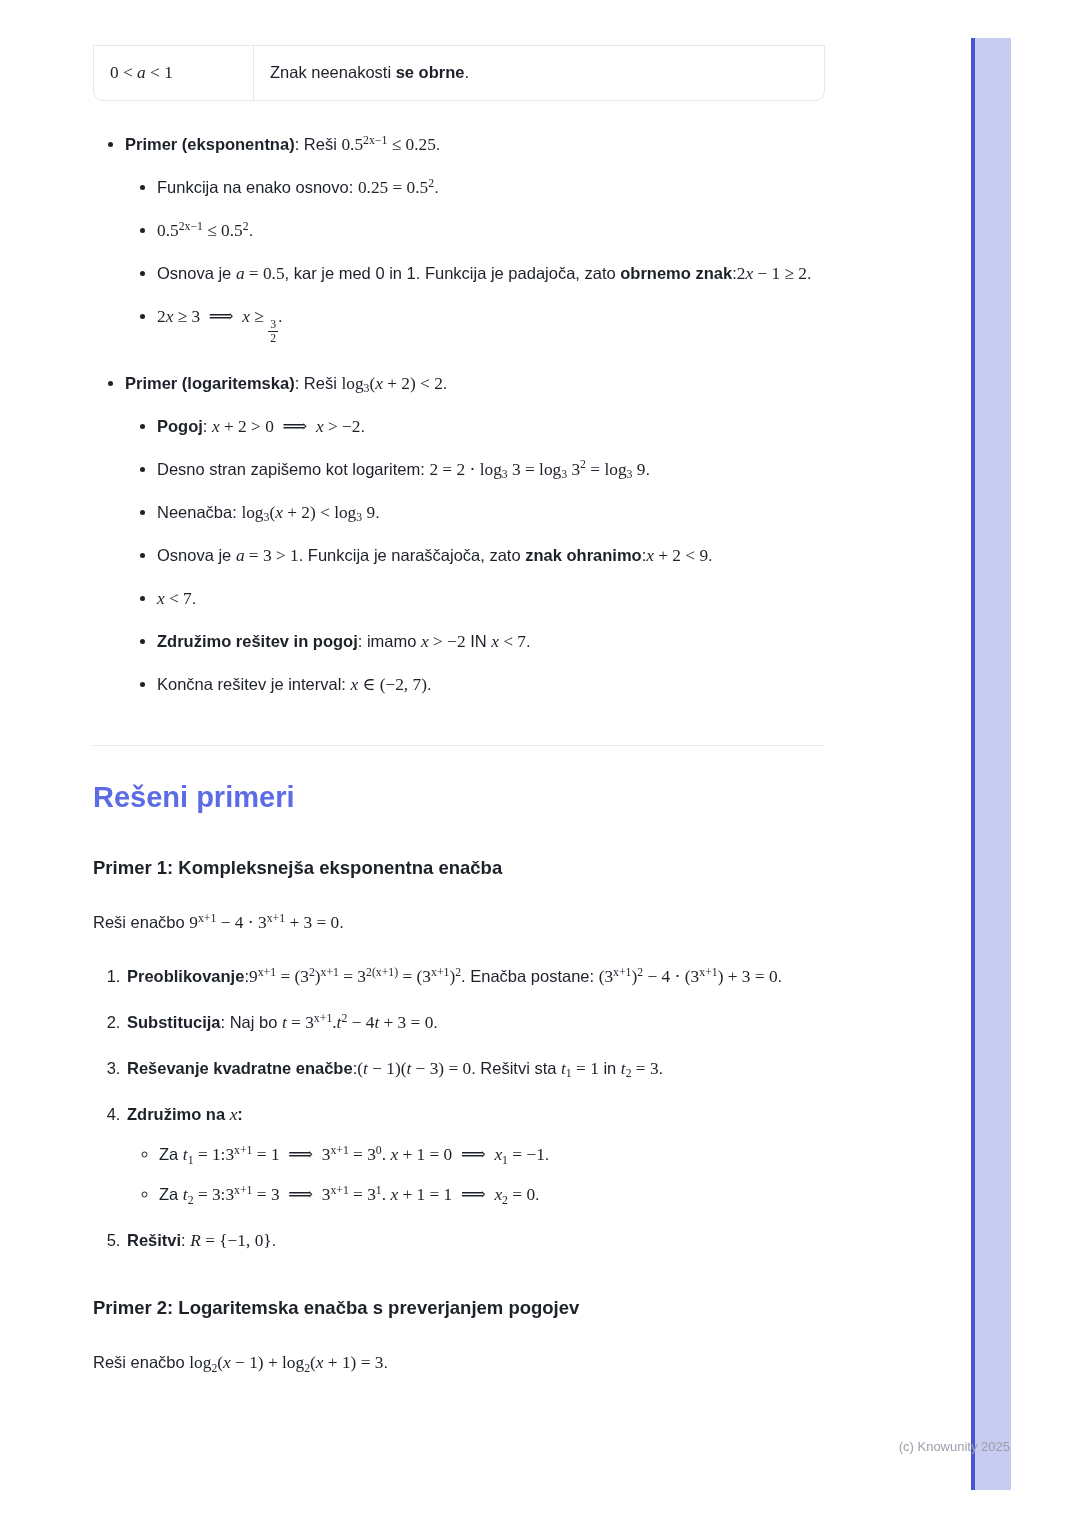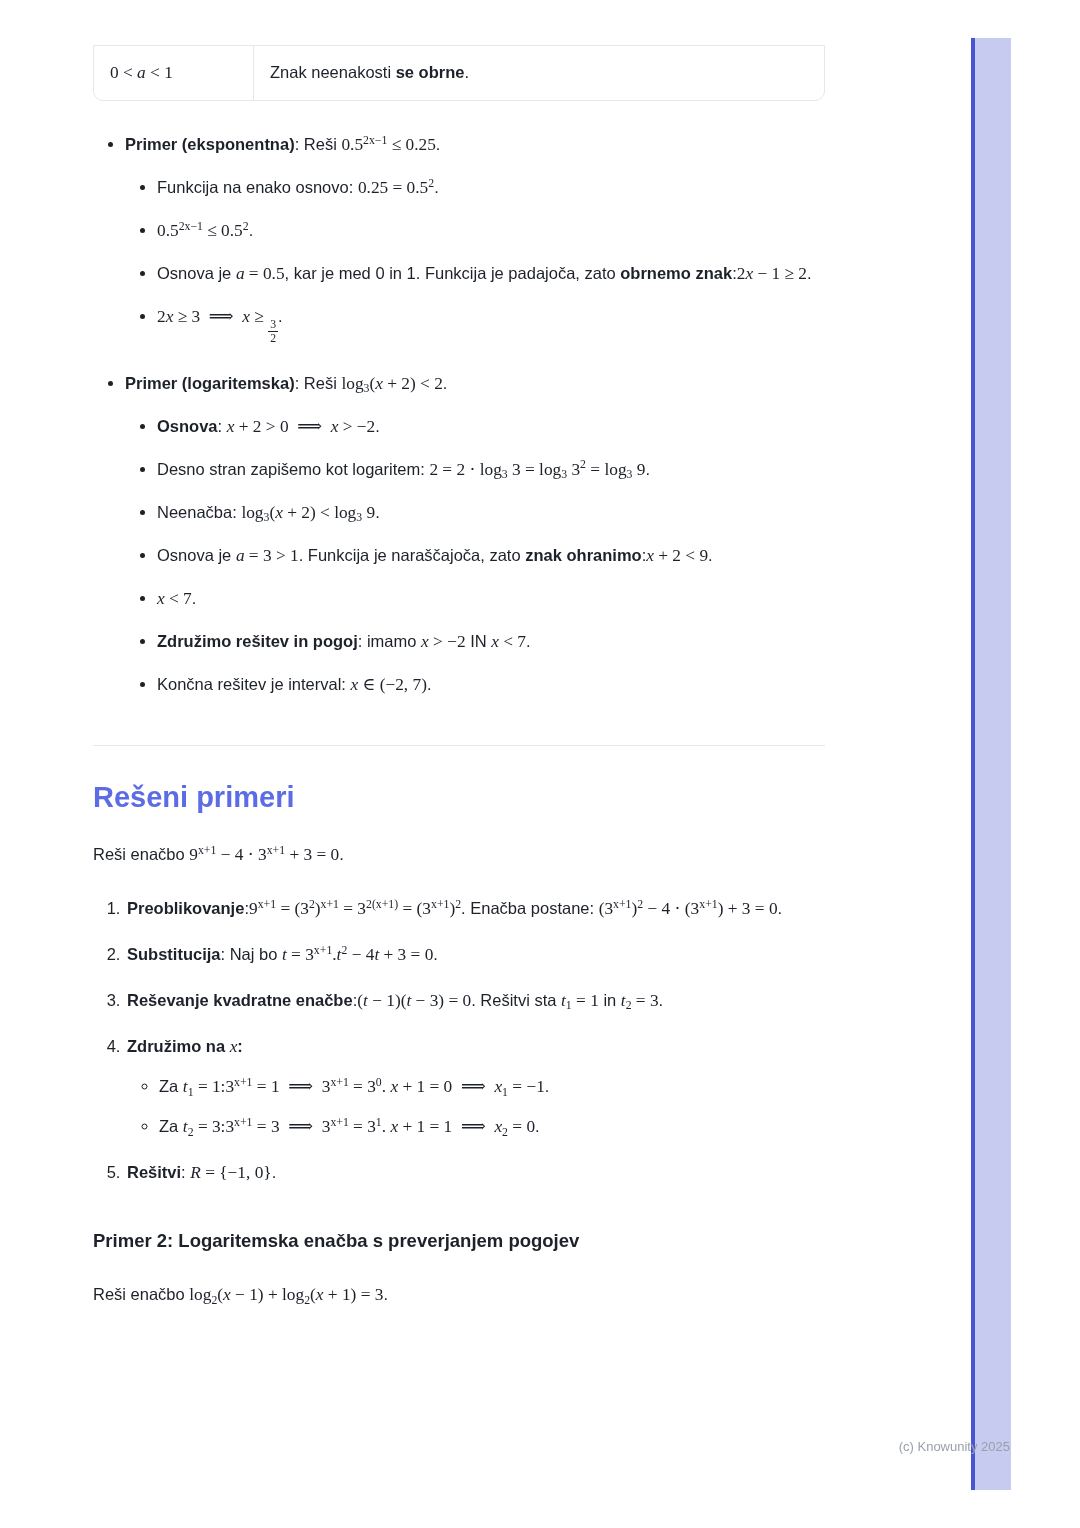--- a/index.html
+++ b/index.html
@@ -73,31 +73,32 @@
       <li><span class="b">Primer (eksponentna)</span><span>: Reši </span><span class="math">0.5<sup>2x−1</sup></span><span class="math"> ≤ 0.25</span><span>.</span><ul>
           <li><span>Funkcija na enako osnovo: </span><span class="math">0.25 = 0.5<sup>2</sup></span><span>.</span></li>
           <li><span class="math">0.5<sup>2x−1</sup></span><span class="math"> ≤ 0.5<sup>2</sup></span><span>.</span></li>
           <li><span>Osnova je </span><span class="math i">a</span><span class="math"> = 0.5</span><span>, kar je med 0 in 1. Funkcija je padajoča, zato </span><span class="b">obrnemo znak</span><span>:</span><span class="math">2</span><span class="math i">x</span><span class="math"> − 1 ≥ 2</span><span>.</span></li>
           <li><span class="math">2</span><span class="math i">x</span><span class="math"> ≥ 3 ⟹ </span><span class="math i">x</span><span class="math"> ≥ </span><span class="math"><span class="frac">
                 <span class="num">3</span>
                 <span class="den">2</span>
               </span></span><span>.</span></li>
         </ul></li>
       <li><span class="b">Primer (logaritemska)</span><span>: Reši </span><span class="math">log<sub>3</sub></span><span class="math">(</span><span class="math i">x</span><span class="math"> + 2) &lt; 2</span><span>.</span><ul>
-          <li><span class="b">Osnova</span><span>: </span><span class="math i">x</span><span class="math"> + 2 &gt; 0 ⟹ </span><span class="math i">x</span><span class="math"> &gt; −2</span><span>.</span></li>
+          <li><span class="b">Pogoj</span><span>: </span><span class="math i">x</span><span class="math"> + 2 &gt; 0 ⟹ </span><span class="math i">x</span><span class="math"> &gt; −2</span><span>.</span></li>
           <li><span>Desno stran zapišemo kot logaritem: </span><span class="math">2 = 2 ⋅ log<sub>3</sub></span><span class="math"> 3 = log<sub>3</sub></span><span class="math"> 3<sup>2</sup></span><span class="math"> = log<sub>3</sub></span><span class="math"> 9</span><span>.</span></li>
           <li><span>Neenačba: </span><span class="math">log<sub>3</sub></span><span class="math">(</span><span class="math i">x</span><span class="math"> + 2) &lt; log<sub>3</sub></span><span class="math"> 9</span><span>.</span></li>
           <li><span>Osnova je </span><span class="math i">a</span><span class="math"> = 3 &gt; 1</span><span>. Funkcija je naraščajoča, zato </span><span class="b">znak ohranimo</span><span>:</span><span class="math i">x</span><span class="math"> + 2 &lt; 9</span><span>.</span></li>
           <li><span class="math i">x</span><span class="math"> &lt; 7</span><span>.</span></li>
           <li><span class="b">Združimo rešitev in pogoj</span><span>: imamo </span><span class="math i">x</span><span class="math"> &gt; −2</span><span> IN </span><span class="math i">x</span><span class="math"> &lt; 7</span><span>.</span></li>
           <li><span>Končna rešitev je interval: </span><span class="math i">x</span><span class="math"> ∈ (−2, 7)</span><span>.</span></li>
         </ul></li>
     </ul>
     <hr>
     <h2><span>Rešeni primeri</span></h2>
+    <h3><span>Primer 1: Kompleksnejša eksponentna enačba</span></h3>
     <p><span>Reši enačbo </span><span class="math">9<sup>x+1</sup></span><span class="math"> − 4 ⋅ 3<sup>x+1</sup></span><span class="math"> + 3 = 0</span><span>.</span></p>
     <ol>
       <li><span class="b">Preoblikovanje</span><span>:</span><span class="math">9<sup>x+1</sup></span><span class="math"> = (3<sup>2</sup></span><span class="math">)<sup>x+1</sup></span><span class="math"> = 3<sup>2(x+1)</sup></span><span class="math"> = (3<sup>x+1</sup></span><span class="math">)<sup>2</sup></span><span>. Enačba postane: </span><span class="math">(3<sup>x+1</sup></span><span class="math">)<sup>2</sup></span><span class="math"> − 4 ⋅ (3<sup>x+1</sup></span><span class="math">) + 3 = 0</span><span>.</span></li>
       <li><span class="b">Substitucija</span><span>: Naj bo </span><span class="math i">t</span><span class="math"> = 3<sup>x+1</sup></span><span class="math">.</span><span class="math i">t</span><span class="math"><sup>2</sup></span><span class="math"> − 4</span><span class="math i">t</span><span class="math"> + 3 = 0</span><span>.</span></li>
       <li><span class="b">Reševanje kvadratne enačbe</span><span>:</span><span class="math">(</span><span class="math i">t</span><span class="math"> − 1)(</span><span class="math i">t</span><span class="math"> − 3) = 0</span><span>. Rešitvi sta </span><span class="math i">t</span><span class="math"><sub>1</sub></span><span class="math"> = 1</span><span> in </span><span class="math i">t</span><span class="math"><sub>2</sub></span><span class="math"> = 3</span><span>.</span></li>
       <li><span class="b">Združimo na </span><span class="math i">x</span><span class="b">:</span><ul>
           <li><span>Za </span><span class="math i">t</span><span class="math"><sub>1</sub></span><span class="math"> = 1:3<sup>x+1</sup></span><span class="math"> = 1 ⟹ 3<sup>x+1</sup></span><span class="math"> = 3<sup>0</sup></span><span class="math">. </span><span class="math i">x</span><span class="math"> + 1 = 0 ⟹ </span><span class="math i">x</span><span class="math"><sub>1</sub></span><span class="math"> = −1</span><span>.</span></li>
           <li><span>Za </span><span class="math i">t</span><span class="math"><sub>2</sub></span><span class="math"> = 3:3<sup>x+1</sup></span><span class="math"> = 3 ⟹ 3<sup>x+1</sup></span><span class="math"> = 3<sup>1</sup></span><span class="math">. </span><span class="math i">x</span><span class="math"> + 1 = 1 ⟹ </span><span class="math i">x</span><span class="math"><sub>2</sub></span><span class="math"> = 0</span><span>.</span></li>
         </ul></li>
       <li><span class="b">Rešitvi</span><span>: </span><span class="math i">R</span><span class="math"> = {−1, 0}</span><span>.</span></li>

